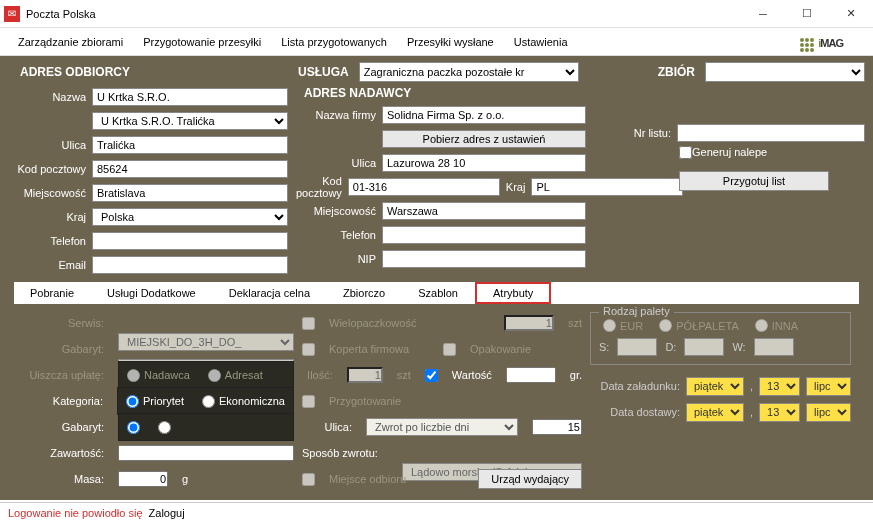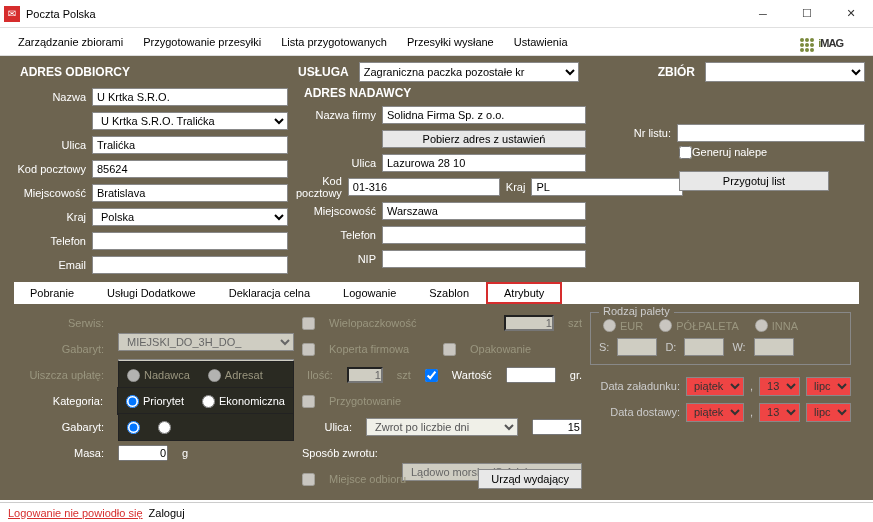--- a/index.html
+++ b/index.html
@@ -54,25 +54,25 @@
 .radiocell { display: flex; align-items: center; gap: 4px; padding: 0 4px; }
 .radiocell input { margin: 0; }
 .radio-group { display: flex; background: #2a2a22; border: 1px solid #222; height: 28px; align-items: center; padding: 0 4px; gap: 10px; flex: 1; }
 .fieldset { border: 1px solid #888; padding: 6px 8px 8px 8px; position: relative; margin-bottom: 6px; }
 .fieldset .legend { position: absolute; top: -8px; left: 8px; background: #6d6450; color: #ccc; padding: 0 4px; }
 .palette-row { display: flex; gap: 8px; color: #ccc; }
 .palette-dims { display: flex; gap: 8px; margin-top: 6px; color: #ccc; align-items: center; }
 .palette-dims input { width: 40px; height: 18px; background: #cfcdc2; border: 1px solid #888; }
 .date-row { display: flex; align-items: center; gap: 6px; color: #ccc; height: 22px; }
 .date-row label { width: 90px; text-align: right; }
-.date-row select { height: 19px; background: #ef4444; border: 1px solid #888; padding: 0 3px; color: #333; }
+.date-row select { height: 19px; background: #fde047; border: 1px solid #888; padding: 0 3px; color: #333; }
 .cbx { width: 13px; height: 13px; flex: 0 0 13px; }
 .small-btn { height: 20px; background: #e8e8e8; border: 1px solid #888; padding: 0 12px; }
 .status { position: absolute; bottom: 0; left: 0; right: 0; height: 20px; background: #fff; display: flex; align-items: center; padding: 0 8px; border-top: 1px solid #ccc; }
-.status .err { color: #d62d2d; text-decoration: underline; }
+.status .err { color: #d62d2d; }
 .status .login { color: #000; margin-left: 6px; text-decoration: none; }
 .dimtxt { color: #9a967f; }
 .whitetxt { color: #fff; }
 </style>
 </head>
 <body>
 
 <div class="titlebar">
   <div class="icon">✉</div>
   <div class="title">Poczta Polska</div>
@@ -200,21 +200,21 @@
         </div>
       <div style="height:8px"></div>
       <button class="prepare-btn">Przygotuj list</button>
     </div>
   </div>
 
   <div class="tabs-row">
     <div class="tab">Pobranie</div>
     <div class="tab">Usługi Dodatkowe</div>
     <div class="tab">Deklaracja celna</div>
-    <div class="tab">Logowanie</div>
+    <div class="tab">Zbiorczo</div>
     <div class="tab">Szablon</div>
     <div class="tab active">Atrybuty</div>
   </div>
 
   <div class="attrib-panel">
     <div class="acol c1">
       <div class="arow">
           <label class="dimtxt">Serwis:</label>
           <select class="dim" style="flex:1"><option>MIEJSKI_DO_3H_DO_</option></select>
         </div>
@@ -252,20 +252,24 @@
           <label class="whitetxt">Gabaryt:</label>
         <div class="radio-group">
           <div class="radiocell">
               <input type="radio" checked="" style="">
             </div>
           <div class="radiocell">
               <input type="radio" style="">
             </div>
         </div>
       </div>
+      <div class="arow">
+          <label class="whitetxt">Zawartość:</label>
+          <input style="flex: 1 1 0%;">
+        </div>
       <div class="arow">
           <label class="whitetxt">Masa:</label>
           <input class="tiny" value="0" style="">
           <span class="whitetxt">g</span>
         </div>
     </div>
 
     <div class="acol c2">
       <div class="arow">
           <input type="checkbox" class="cbx" disabled="" style="">

